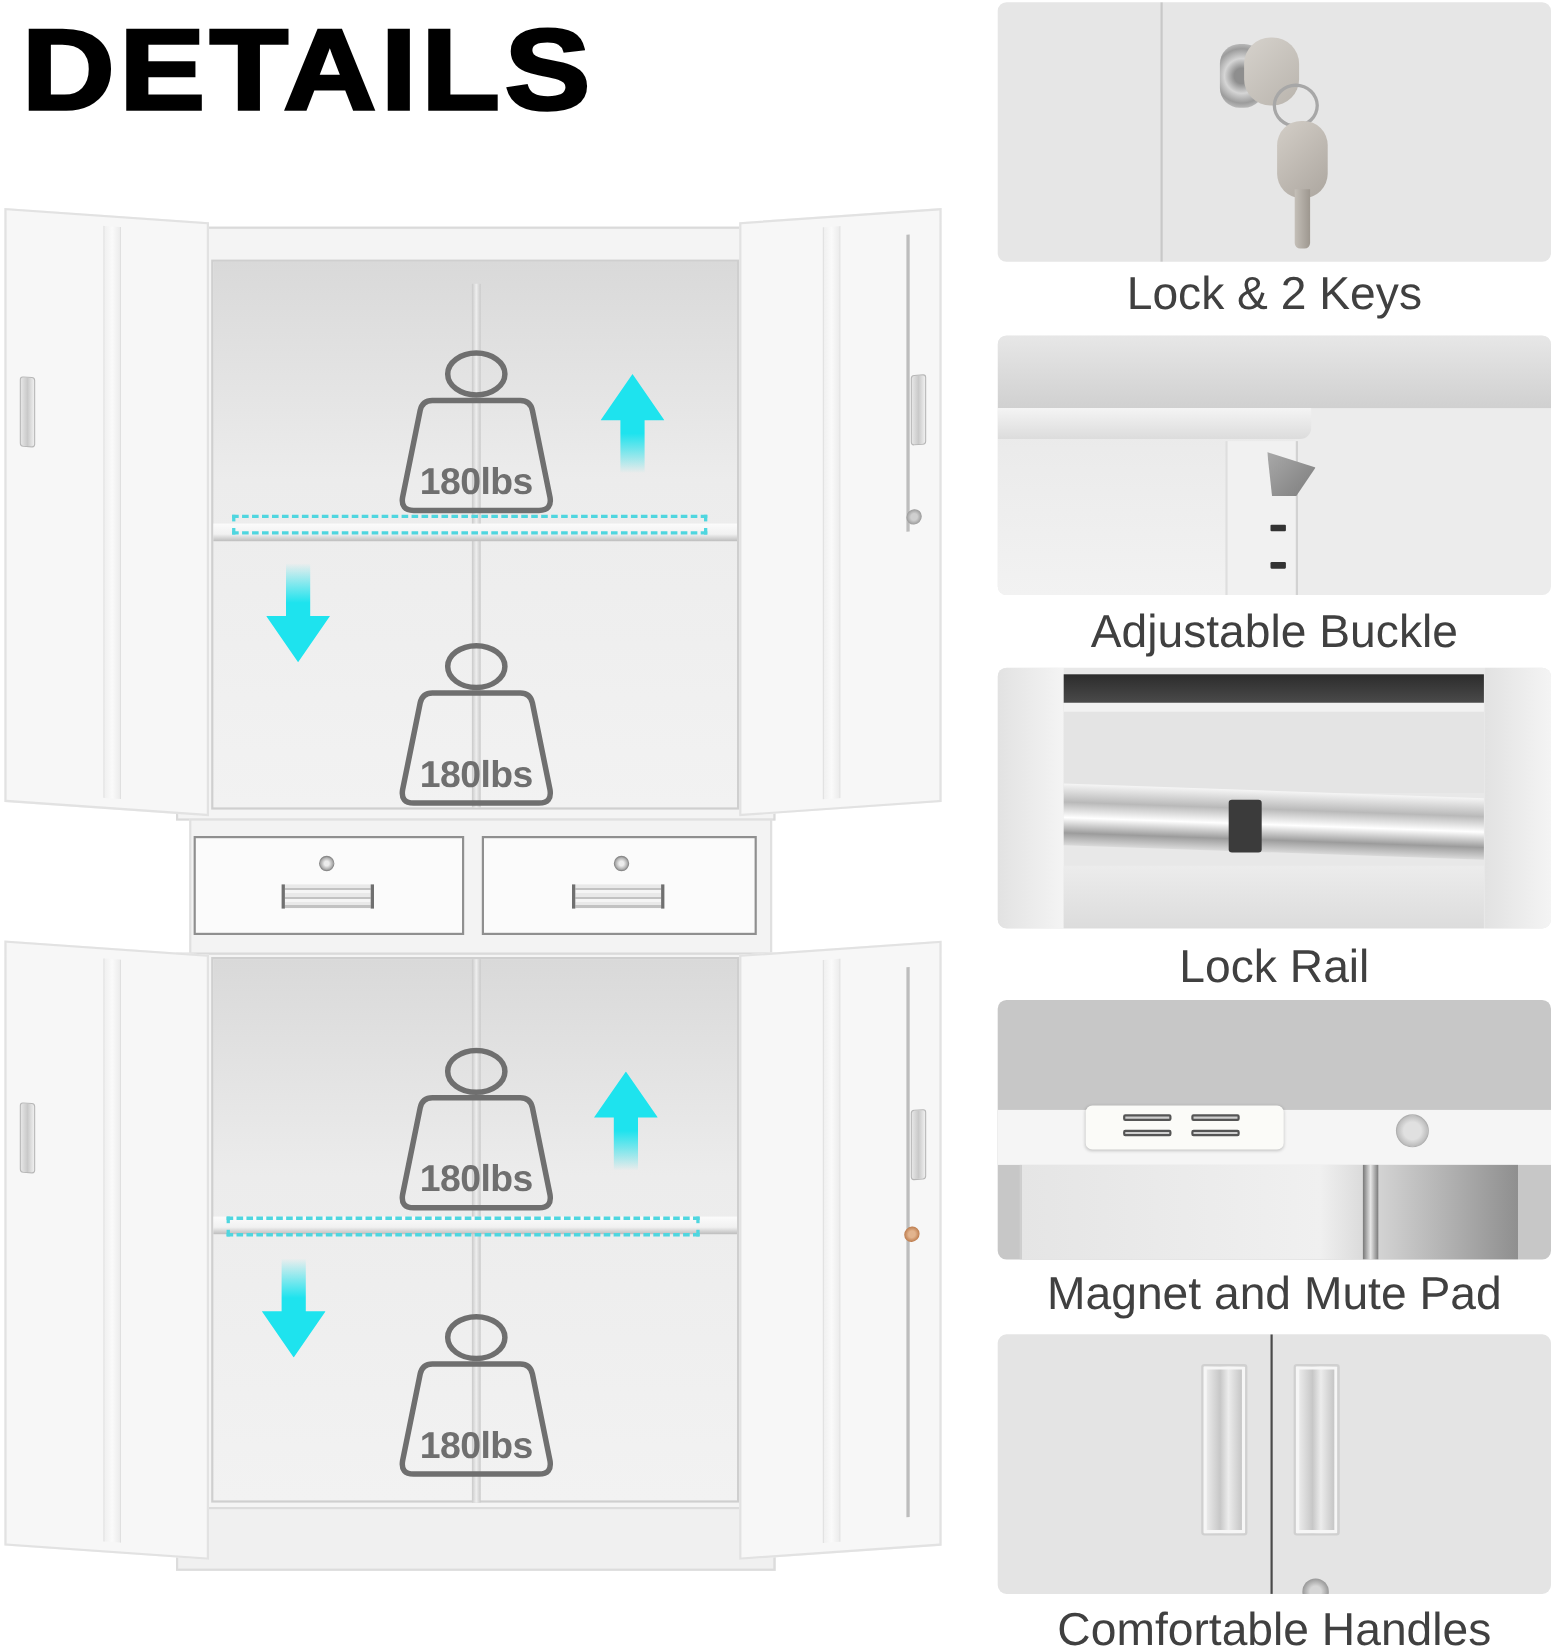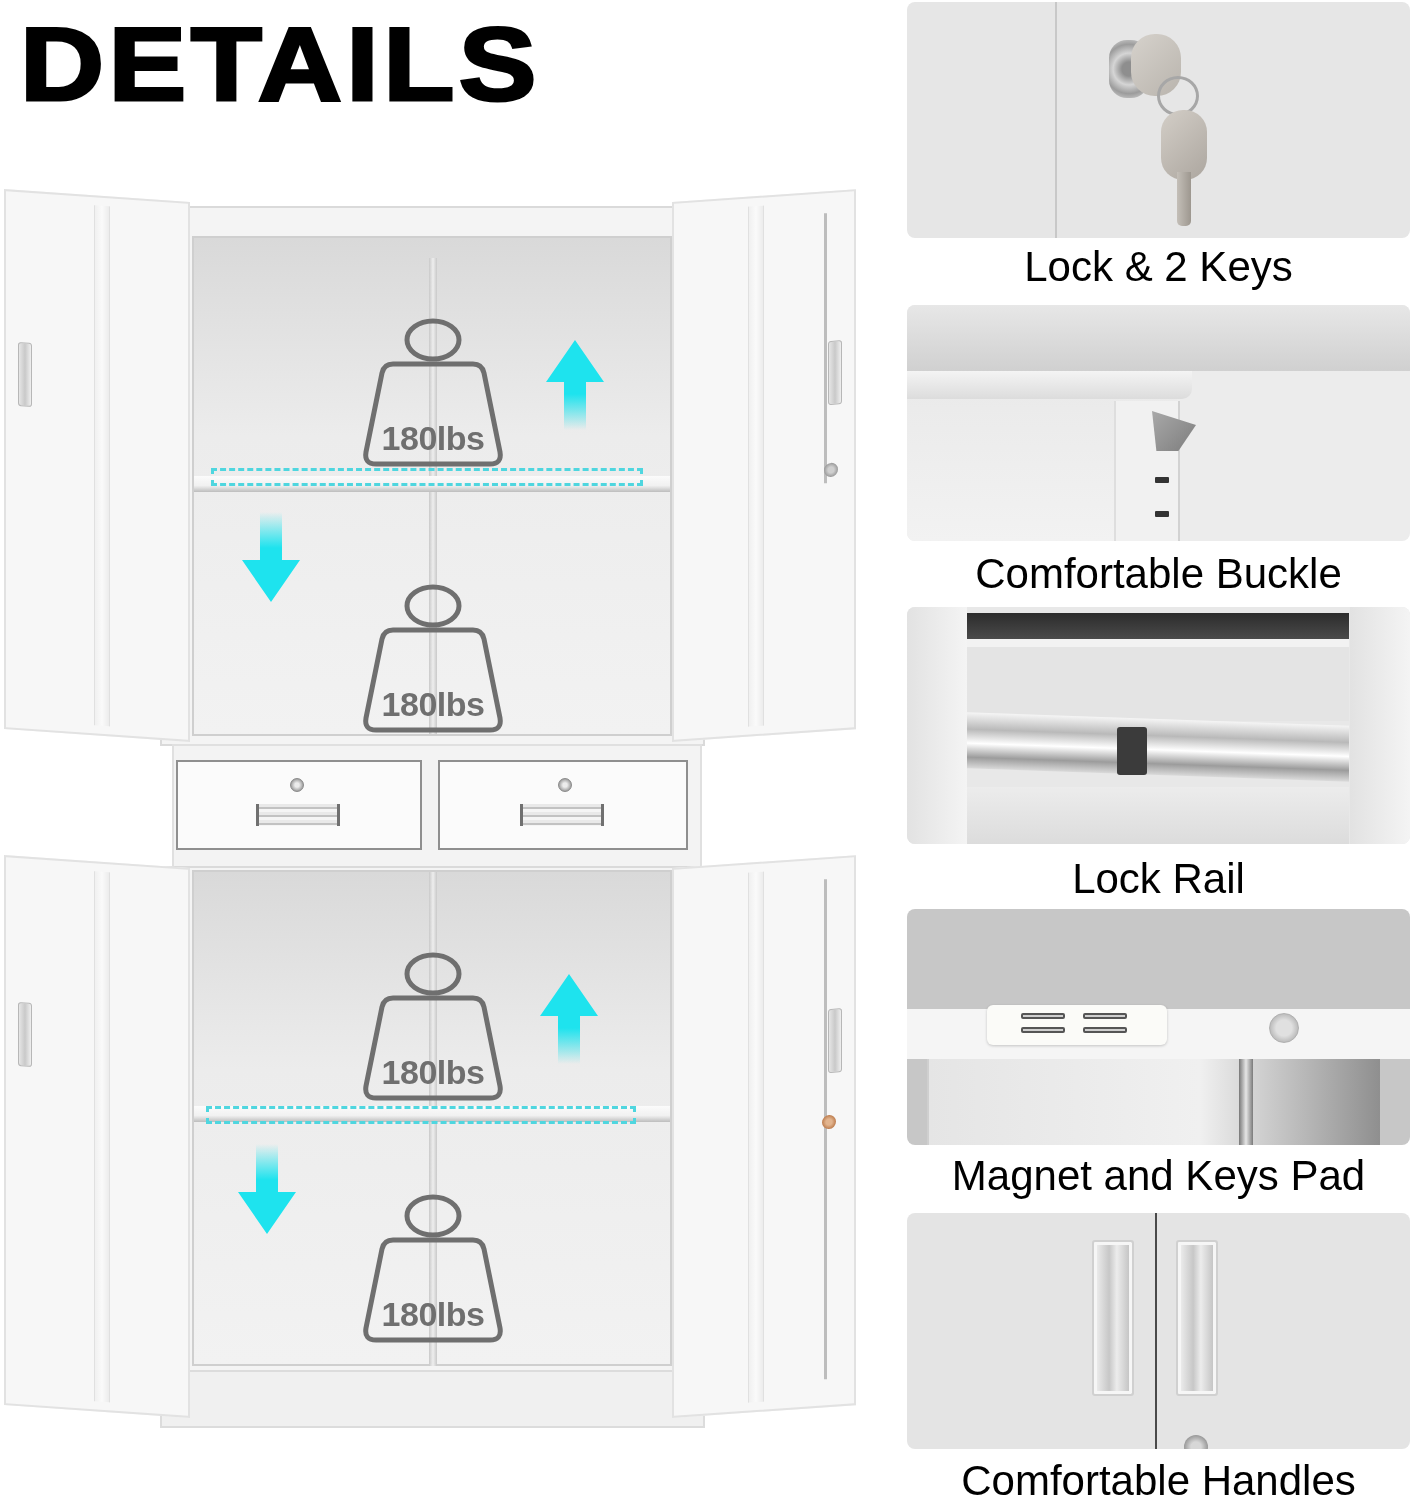--- a/index.html
+++ b/index.html
@@ -84,21 +84,21 @@
   .plinth {
     position: absolute; background: #f0f0f0; border: 2px solid #dcdcdc;
   }
 
   
   .panel {
     position: absolute; left: 907px; width: 503px; border-radius: 8px; overflow: hidden;
   }
   .panel-caption {
     position: absolute; left: 907px; width: 503px; text-align: center;
-    font-family: "Liberation Sans", sans-serif; font-size: 42px; color: #000000; line-height: 1;
+    font-family: "Liberation Sans", sans-serif; font-size: 42px; color: #404040; line-height: 1;
   }
   .p-lock { top: 2px; height: 236px; background: #e6e6e6; }
   .p-lock .seam { position: absolute; left: 148px; top: 0; bottom: 0; width: 2px; background: #c8c8c8; }
   .p-lock .cyl {
     position: absolute; left: 202px; top: 38px; width: 40px; height: 58px; border-radius: 18px;
     background: radial-gradient(circle at 50% 50%, #8e8e8e 20%, #d5d5d5 45%, #9c9c9c 70%, #e0e0e0 100%);
   }
   .p-lock .keyhead {
     position: absolute; left: 224px; top: 32px; width: 50px; height: 62px; border-radius: 24px;
     background: linear-gradient(135deg, #d6d2cc, #b9b4ad);
@@ -274,21 +274,21 @@
 
 <div class="panel p-buckle">
   <div class="ceiling"></div>
   <div class="wall"></div>
   <div class="post"></div>
   <div class="shelfedge"></div>
   <div class="clip"></div>
   <div class="slot" style="top:172px;"></div>
   <div class="slot" style="top:206px;"></div>
 </div>
-<div class="panel-caption" style="top:553px;">Comfortable Buckle</div>
+<div class="panel-caption" style="top:553px;">Adjustable Buckle</div>
 
 <div class="panel p-rail">
   <div class="sidepost" style="left:0;"></div>
   <div class="sidepost" style="right:0;"></div>
   <div class="darktop"></div>
   <div class="drawerface"></div>
   <div class="railbar"></div>
   <div class="stop"></div>
   <div class="lower"></div>
 </div>
@@ -299,21 +299,21 @@
   <div class="pad">
     <div class="padslot" style="left:34px;top:8px;"></div>
     <div class="padslot" style="left:96px;top:8px;"></div>
     <div class="padslot" style="left:34px;top:22px;"></div>
     <div class="padslot" style="left:96px;top:22px;"></div>
   </div>
   <div class="bumper"></div>
   <div class="inner"></div>
   <div class="bolt"></div>
 </div>
-<div class="panel-caption" style="top:1155px;">Magnet and Keys Pad</div>
+<div class="panel-caption" style="top:1155px;">Magnet and Mute Pad</div>
 
 <div class="panel p-handles">
   <div class="seam"></div>
   <div class="hnd" style="left:185px;"></div>
   <div class="hnd" style="left:269px;"></div>
   <div class="lock"></div>
 </div>
 <div class="panel-caption" style="top:1460px;">Comfortable Handles</div>
 
 </body></html>

